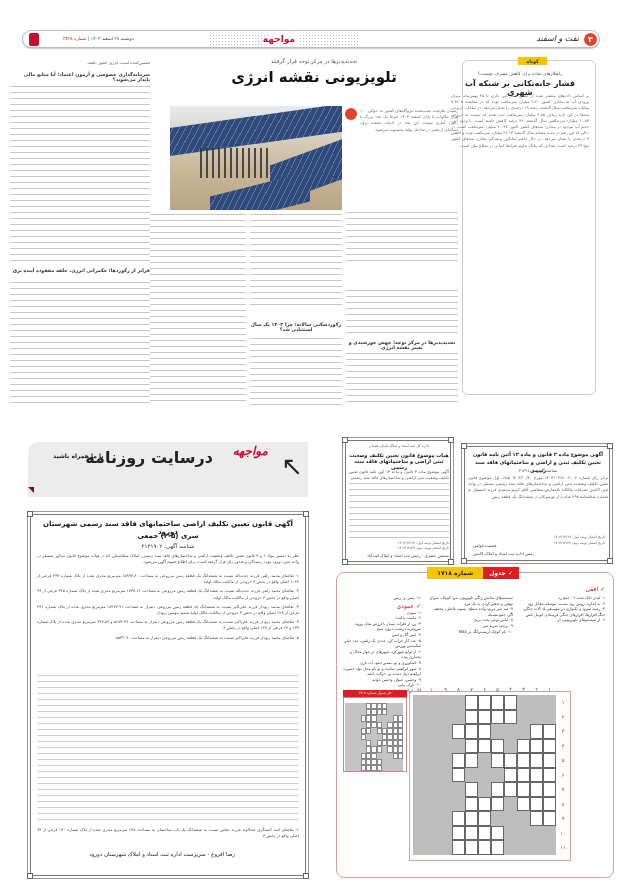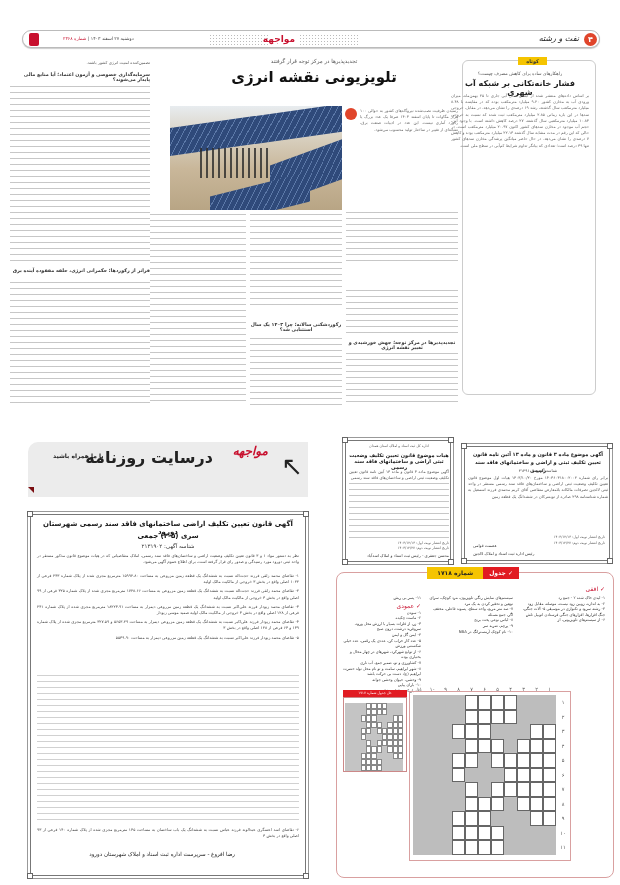--- a/index.html
+++ b/index.html
@@ -25,21 +25,21 @@
 .cell.b{background:#bdbdbd;border-color:#bdbdbd}
 .sgrid{position:absolute;display:grid;grid-template-columns:repeat(11,5.3px);grid-template-rows:repeat(11,6.2px);direction:rtl}
 .scell{border:0.3px solid #888;background:#fff}
 .scell.b{background:#c4c4c4;border-color:#c4c4c4}
 </style>
 </head>
 <body>
 
 <div class="abs hdr">
   <div class="pg">۴</div>
-  <div class="sec">نفت و رشته</div>
+  <div class="sec">نفت و اسفند</div>
   <div class="dots" style="left:186px"></div>
   <div class="logo">مواجهه</div>
   <div class="dots" style="left:276px"></div>
   <div class="date"><span>دوشنبه ۲۷ اسفند ۱۴۰۳</span> | <b>شماره ۲۳۶۸</b></div>
   <div class="badge"></div>
 </div>
 
 <div class="abs boxk" style="left:462px;top:60px;width:134px;height:335px;border-color:#ccc">
   <div class="abs" style="right:48px;top:-4px;background:#f5c400;padding:0 8px;font-size:5px;height:8px;line-height:8px;font-weight:bold;color:#333">کوتاه</div>
   <div class="abs" style="right:10px;top:10px;width:130px;text-align:center;font-size:4.5px;color:#555">راهکارهای ساده برای کاهش مصرف چیست؟</div>

